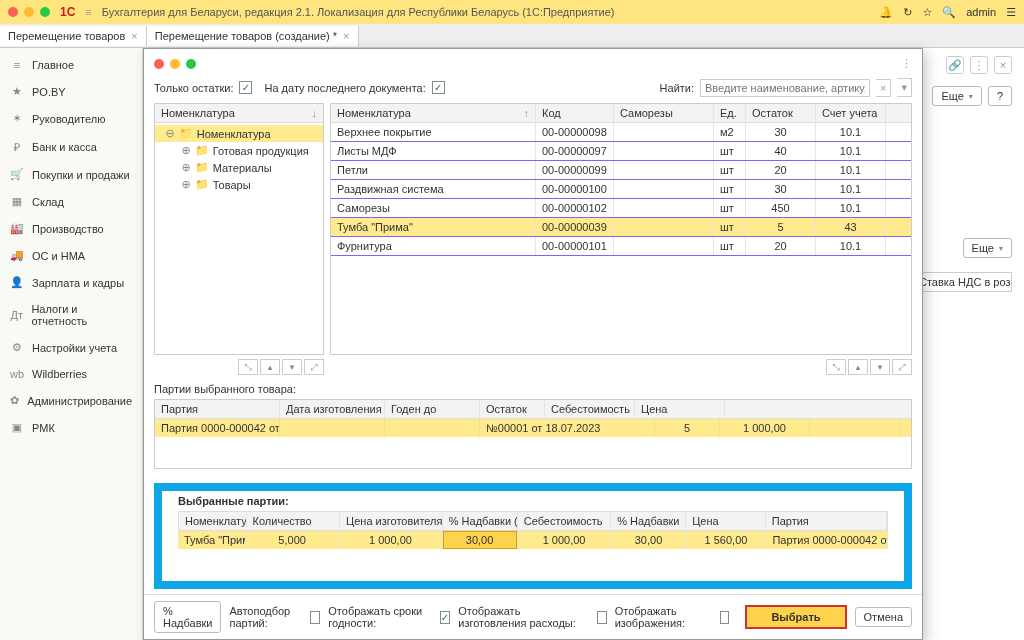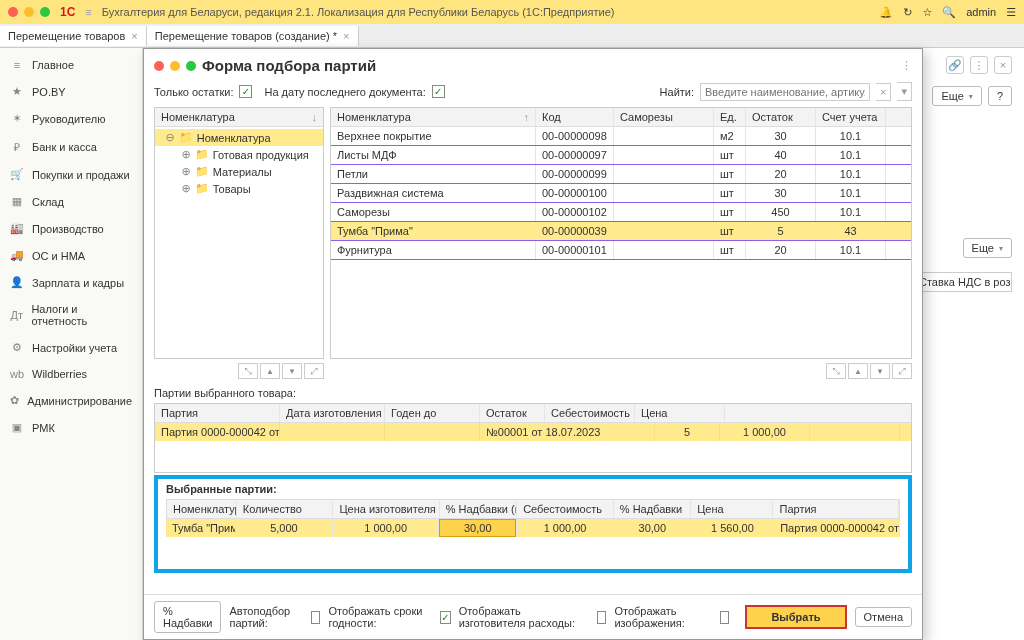--- a/index.html
+++ b/index.html
@@ -52,21 +52,21 @@
 .gc{padding:3px 6px;border-right:1px solid #e5e5e5;overflow:hidden;white-space:nowrap}
 .g-row{display:flex;border-bottom:1px solid #8b5cf6}
 .g-row.sel{background:#ffea8e}
 .g-nav{display:flex;justify-content:flex-end;gap:2px;margin:4px 0}
 .navbtn{width:20px;height:16px;border:1px solid #ccc;background:#fff;display:flex;align-items:center;justify-content:center;color:#888;cursor:pointer;font-size:9px}
 .sect-label{padding:4px 0;font-weight:normal}
 .g2{border:1px solid #ccc;height:70px}
 .g2 .g-hdr .gc{font-weight:normal}
 .g2-row{display:flex;background:#ffea8e}
 .g2-row .gc{padding:3px 6px;border-right:1px solid #f0e090}
-.red-box{border:4px solid #0ea5e9;margin-top:2px;padding:4px 8px 0}
+.red-box{border:8px solid #0ea5e9;margin-top:14px;padding:4px 16px 0}
 .g3{height:70px}
 .g3-hdr{display:flex;background:#f3f3f3;border:1px solid #ddd}
 .g3-row{display:flex;background:#ffea8e}
 .g3-row .gc{padding:3px 6px}
 .g3-row .cell-input{background:#ffd24d;box-shadow:inset 0 0 0 1px #d6a000}
 .m-foot{border-top:1px solid #ddd;padding:6px 10px;display:flex;align-items:center;gap:8px}
 .m-foot .spacer{flex:1}
 .btn-primary{background:#ffd24d;border:2px solid #c33;padding:4px 24px;font-weight:bold}
 .ar{text-align:center}
 </style>
@@ -172,21 +172,20 @@
     </div>
     <div class="bg-hl"></div>
     <div class="bg-side"><span class="btn btn-more">Еще</span></div>
     <div class="bg-vat">Ставка НДС в роз...</div>
 
     <div class="modal">
       <div class="m-title">
         <div class="tl-dot tl-red"></div>
         <div class="tl-dot tl-yel"></div>
         <div class="tl-dot tl-grn"></div>
-        <h2>Форма подбора партий</h2>
         <span class="menu">⋮</span>
       </div>
       <div class="m-filter">
         <span>Только остатки:</span>
         <span class="chk on"></span>
         <span style="margin-left:6px">На дату последнего документа:</span>
         <span class="chk on"></span>
         <span style="margin-left:auto">Найти:</span>
         <input placeholder="Введите наименование, артикул или код..." style="">
         <span class="sx">×</span>
@@ -350,21 +349,21 @@
               </div>
           </div>
         </div>
       </div>
       <div class="m-foot">
         <span class="btn">% Надбавки</span>
         <span>Автоподбор партий:</span>
           <span class="chk"></span>
         <span>Отображать сроки годности:</span>
           <span class="chk on"></span>
-        <span>Отображать изготовителя расходы:</span>
+        <span>Отображать изготовления расходы:</span>
           <span class="chk"></span>
         <span>Отображать изображения:</span>
           <span class="chk"></span>
         <span class="spacer"></span>
         <span class="btn-primary">Выбрать</span>
         <span class="btn">Отмена</span>
       </div>
     </div>
   </div>
 </div>

